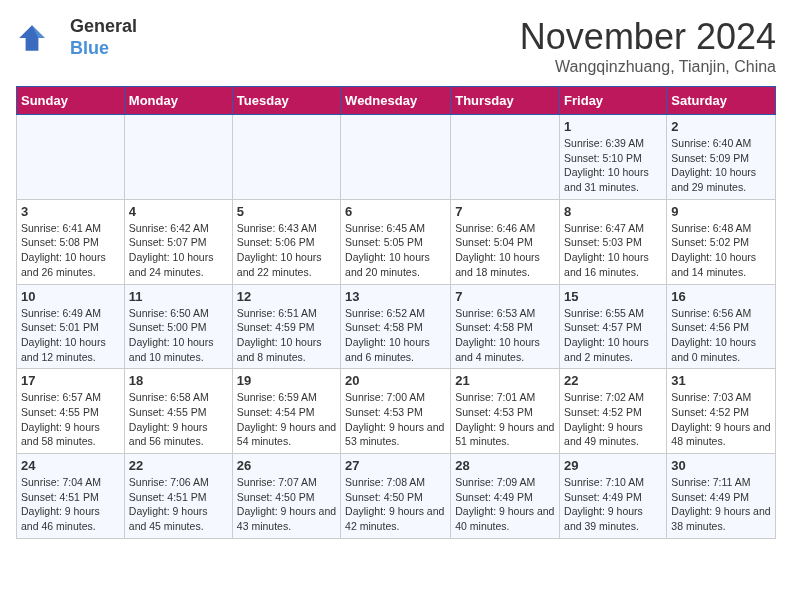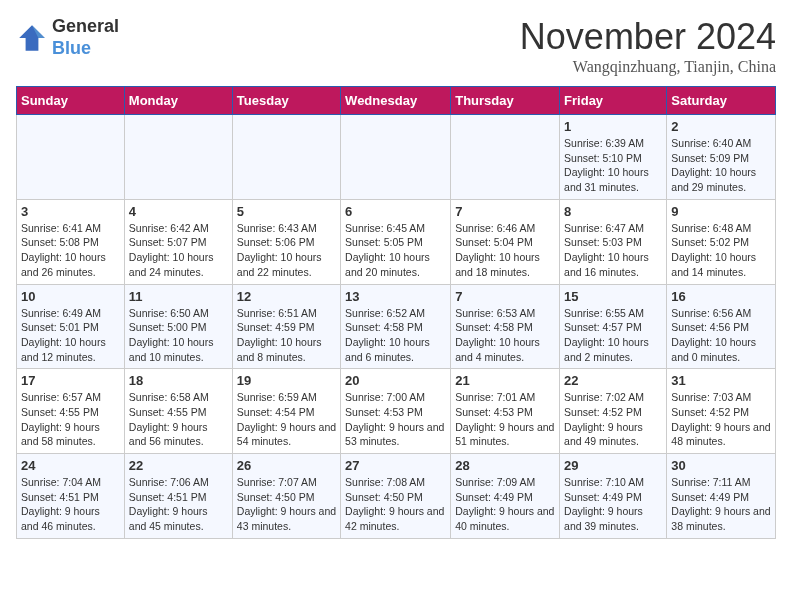--- a/index.html
+++ b/index.html
@@ -12,21 +12,21 @@
     }
     .header {
       display: flex;
       justify-content: space-between;
       align-items: flex-start;
       margin-bottom: 10px;
     }
     .logo {
       display: flex;
       align-items: center;
-      gap: 4px;
+      gap: 22px;
     }
     .logo-text {
       font-size: 18px;
       font-weight: bold;
       line-height: 1.2;
     }
     .logo-general { color: #333; }
     .logo-blue { color: #4a90d9; }
     .logo-icon {
       width: 32px;
@@ -36,21 +36,20 @@
       text-align: right;
     }
     .month-title {
       font-size: 36px;
       font-weight: normal;
       color: #333;
     }
     .location {
       font-size: 16px;
       color: #555;
-      font-family: Liberation Serif, serif;
     }
     table {
       width: 100%;
       border-collapse: collapse;
       font-size: 11px;
     }
     thead th {
       background-color: #be185d;
       color: #fff;
       padding: 6px 4px;

